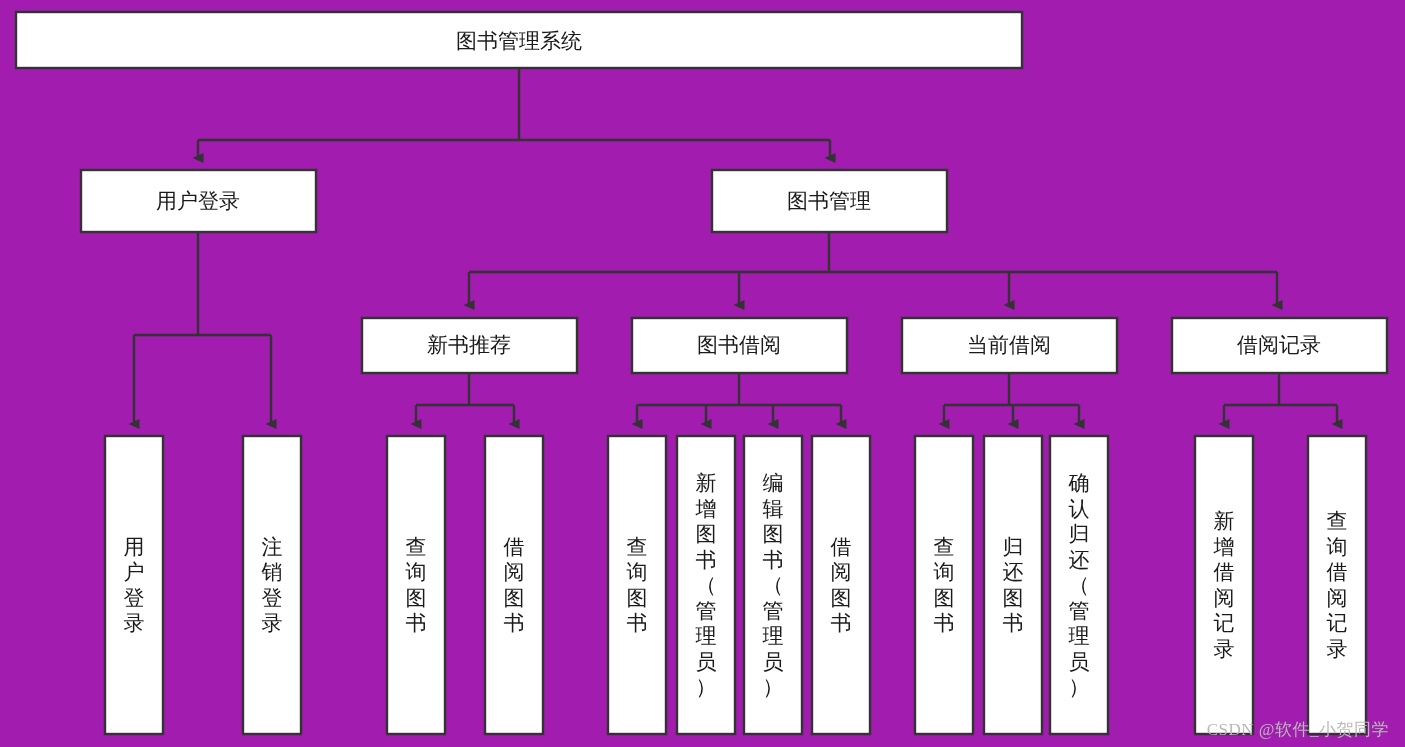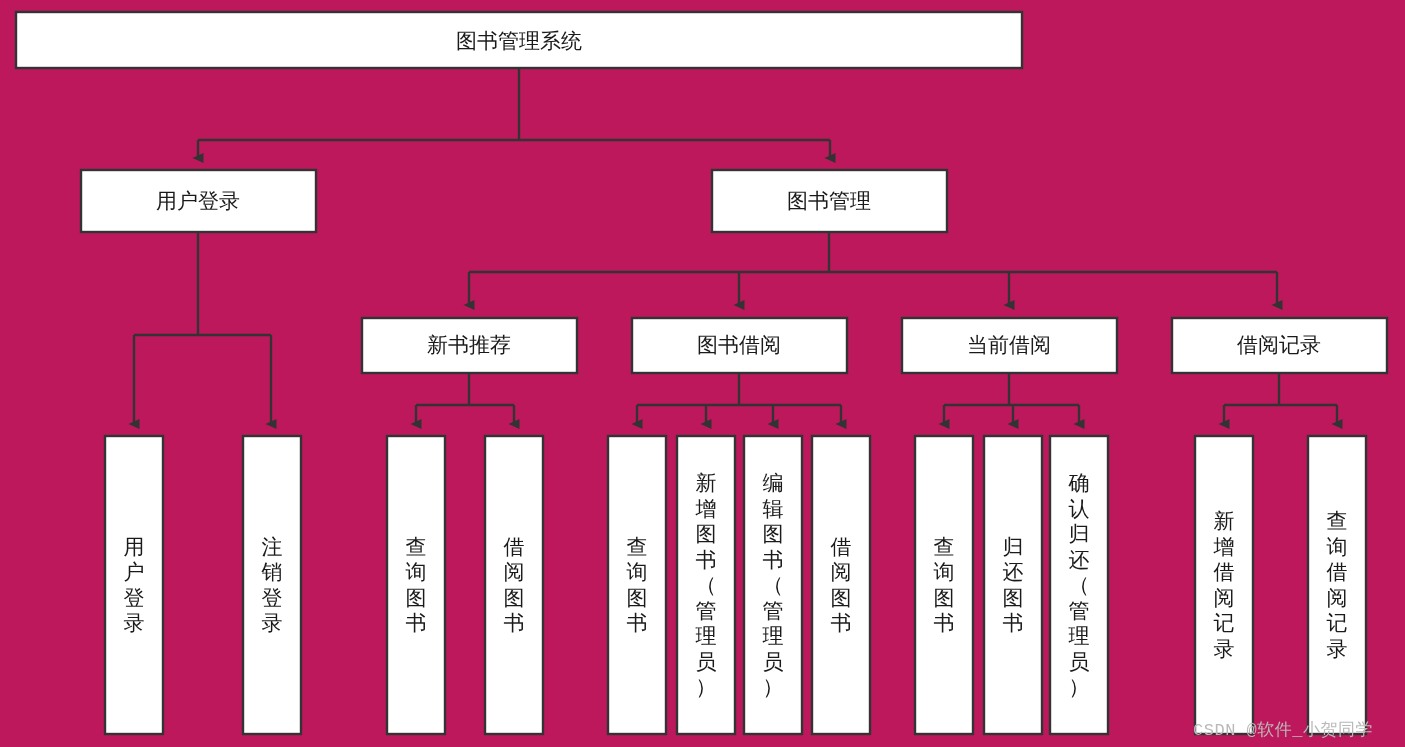--- a/index.html
+++ b/index.html
@@ -10,21 +10,21 @@
   body {
     width: 1405px;
     height: 747px;
     font-family: "DejaVu Sans", "Liberation Sans", sans-serif;
     overflow: hidden;
   }
   #diagram-root {
     position: relative;
     width: 1405px;
     height: 747px;
-    background: #be185d;
+    background: #a21caf;
   }
   svg.diagram {
     position: absolute;
     left: 0;
     top: 0;
     width: 1405px;
     height: 747px;
   }
   .node-box {
     fill: #ffffff;
@@ -48,23 +48,23 @@
     dominant-baseline: middle;
   }
   .node-label-v {
     font-family: "DejaVu Sans", "Liberation Sans", sans-serif;
     font-size: 21px;
     fill: #1a1a1a;
     text-anchor: middle;
   }
   .watermark {
     position: absolute;
-    right: 32px;
+    right: 16px;
     bottom: 6px;
-    font-family: Liberation Mono, monospace;
+    font-family: Liberation Serif, serif;
     font-size: 17px;
     color: #b9b9b9;
     letter-spacing: 0.5px;
     white-space: nowrap;
     user-select: none;
   }
 </style>
 </head>
 <body>
 

